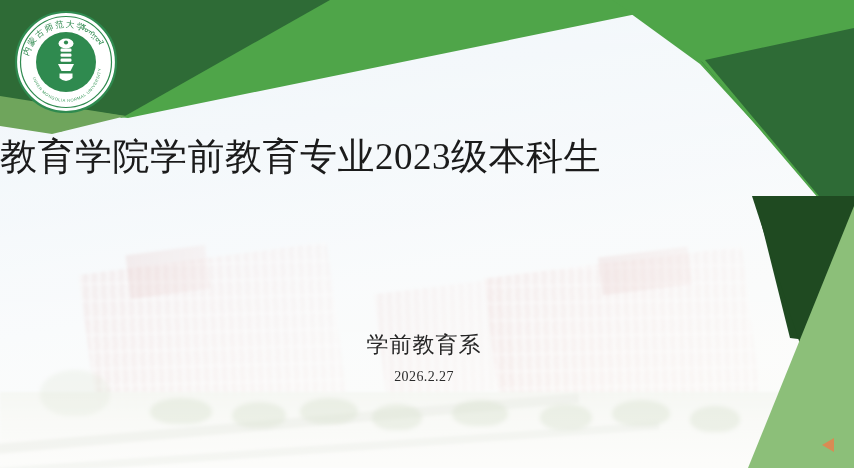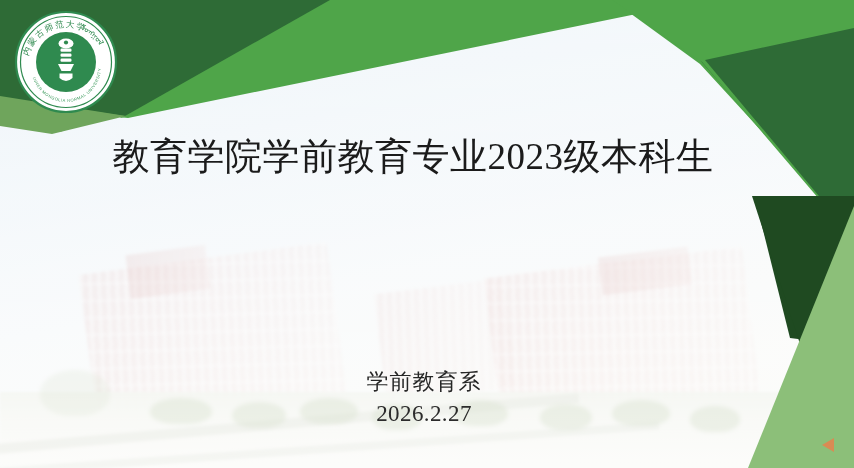--- a/index.html
+++ b/index.html
@@ -132,50 +132,49 @@
     width: 104px;
     height: 104px;
   }
 
   
   .title-block {
     position: absolute;
     left: 0;
     top: 128px;
     width: 826px;
-    text-align: center;
+    text-align: left;
   }
   .title-line {
     font-family: "Liberation Serif", "DejaVu Serif", serif;
     font-size: 37px;
     line-height: 58px;
     color: #1b1b1b;
     letter-spacing: 0.5px;
     white-space: nowrap;
     font-weight: 400;
   }
 
   .sub-block {
     position: absolute;
     left: 0;
     top: 330px;
     width: 848px;
     text-align: center;
-    margin-top: 37px;
   }
   .sub-dept {
     font-family: "Liberation Serif", "DejaVu Serif", serif;
     font-size: 22px;
     line-height: 30px;
     color: #262626;
     letter-spacing: 1px;
   }
   .sub-date {
     font-family: "Liberation Serif", "DejaVu Serif", serif;
-    font-size: 23px;
+    font-size: 14px;
     line-height: 26px;
     color: #2b2b2b;
     margin-top: 4px;
     letter-spacing: 0.4px;
   }
 
   
   .play-ctl {
     position: absolute;
     right: 12px;

